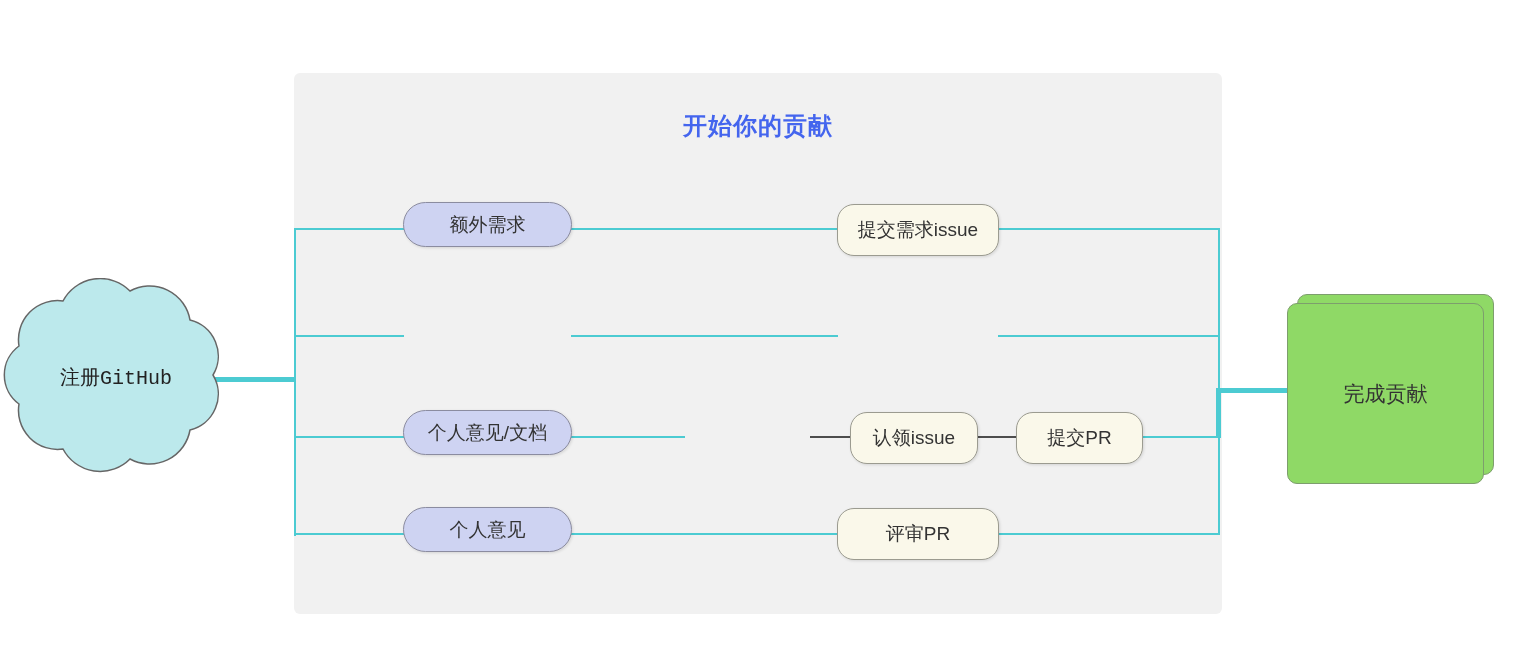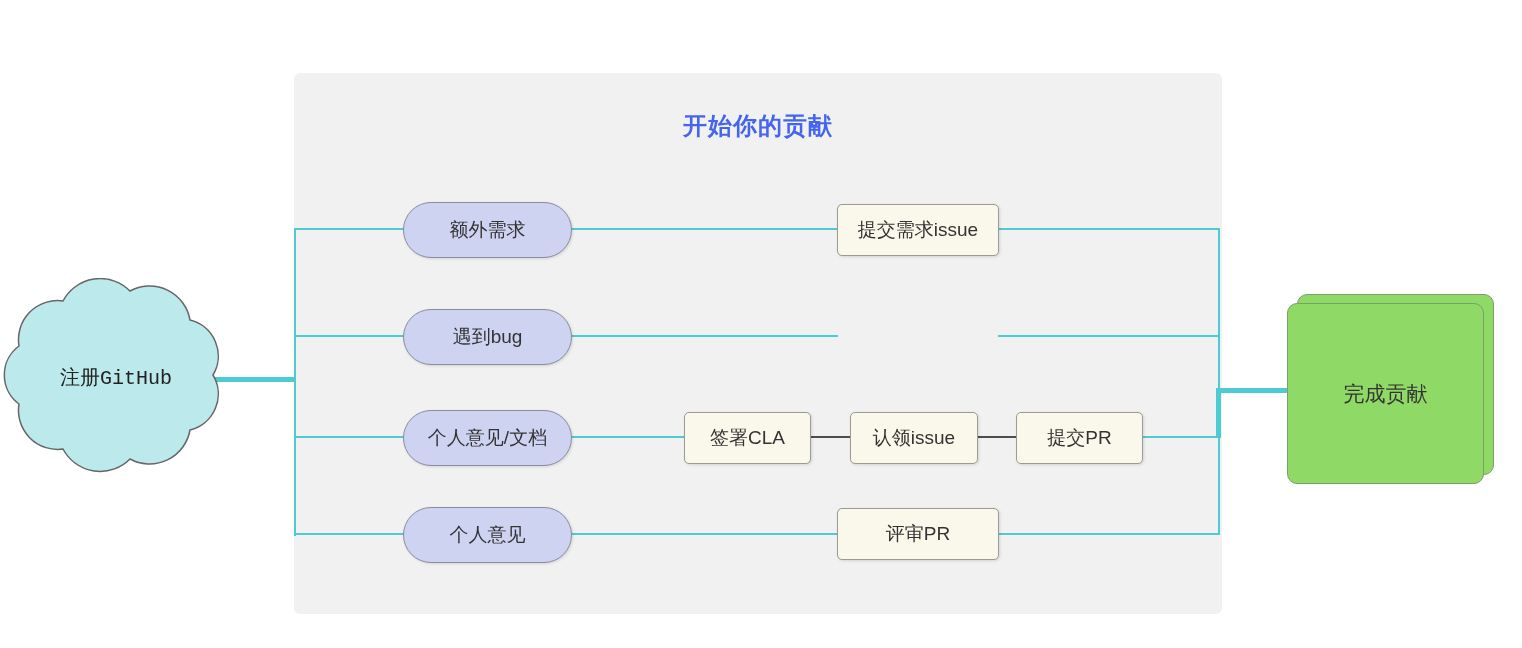--- a/index.html
+++ b/index.html
@@ -12,29 +12,29 @@
     background:var(--panel-fill,#f1f1f1); border-radius:6px;
   }
   .title {
     position:absolute; left:294px; top:110px; width:928px; text-align:center;
     font-size:24px; font-weight:bold; color:var(--title-text,#4465ee);
     letter-spacing:1px;
   }
   .line { position:absolute; background:var(--connector,#4ccbd2); }
   .line.dark { background:var(--connector-dark,#4d4d4d); }
   .pill {
-    position:absolute; left:403px; width:169px; height:56px;
+    position:absolute; left:403px; width:169px; height:45px;
     background:var(--source-fill,#ced3f2); border:1.5px solid #8b8ca0;
     border-radius:28px; display:flex; align-items:center; justify-content:center;
     font-size:19px; color:#333; box-shadow:1px 1px 3px rgba(0,0,0,0.12);
     box-sizing:border-box;
   }
   .box {
     position:absolute; background:var(--step-fill,#faf8ea); border:1.5px solid #9b9b90;
-    border-radius:5px; display:flex; align-items:center; justify-content:center;
+    border-radius:17px; display:flex; align-items:center; justify-content:center;
     font-size:19px; color:#333; box-shadow:1px 1px 3px rgba(0,0,0,0.12);
     box-sizing:border-box;
   }
   .cloud-wrap { position:absolute; left:0; top:278px; width:232px; height:198px; }
   .cloud-wrap svg { display:block; }
   .cloud-wrap path { fill:var(--start-fill,#bce9ec); stroke:#666; stroke-width:1.5; }
   .cloud-label {
     position:absolute; inset:0; display:flex; align-items:center; justify-content:center;
     font-size:20px; color:#222;
     font-family:Liberation Mono, monospace;
@@ -93,26 +93,24 @@
                A 36 36 0 0 0 19 126
                A 39 39 0 0 0 63 171
                A 42 42 0 0 0 130 181
                A 41 41 0 0 0 190 152
                A 37 37 0 0 0 213 97 Z"></path>
     </svg>
     <span class="cloud-label">注册GitHub</span>
   </div>
 
   <div class="pill" style="top:202px;">额外需求</div>
-  <div class="pill" style="top:309px;">遇到bug</div>
   <div class="pill" style="top:410px;">个人意见/文档</div>
   <div class="pill" style="top:507px;">个人意见</div>
 
   <div class="box" style="left:837px; top:204px; width:162px; height:52px;">提交需求issue</div>
-  <div class="box" style="left:684px; top:412px; width:127px; height:52px;">签署CLA</div>
   <div class="box" style="left:850px; top:412px; width:128px; height:52px;">认领issue</div>
   <div class="box" style="left:1016px; top:412px; width:127px; height:52px;">提交PR</div>
   <div class="box" style="left:837px; top:508px; width:162px; height:52px;">评审PR</div>
 
   <div class="end-back"></div>
   <div class="end-front">完成贡献</div>
 
 </div>
 
 </body></html>

